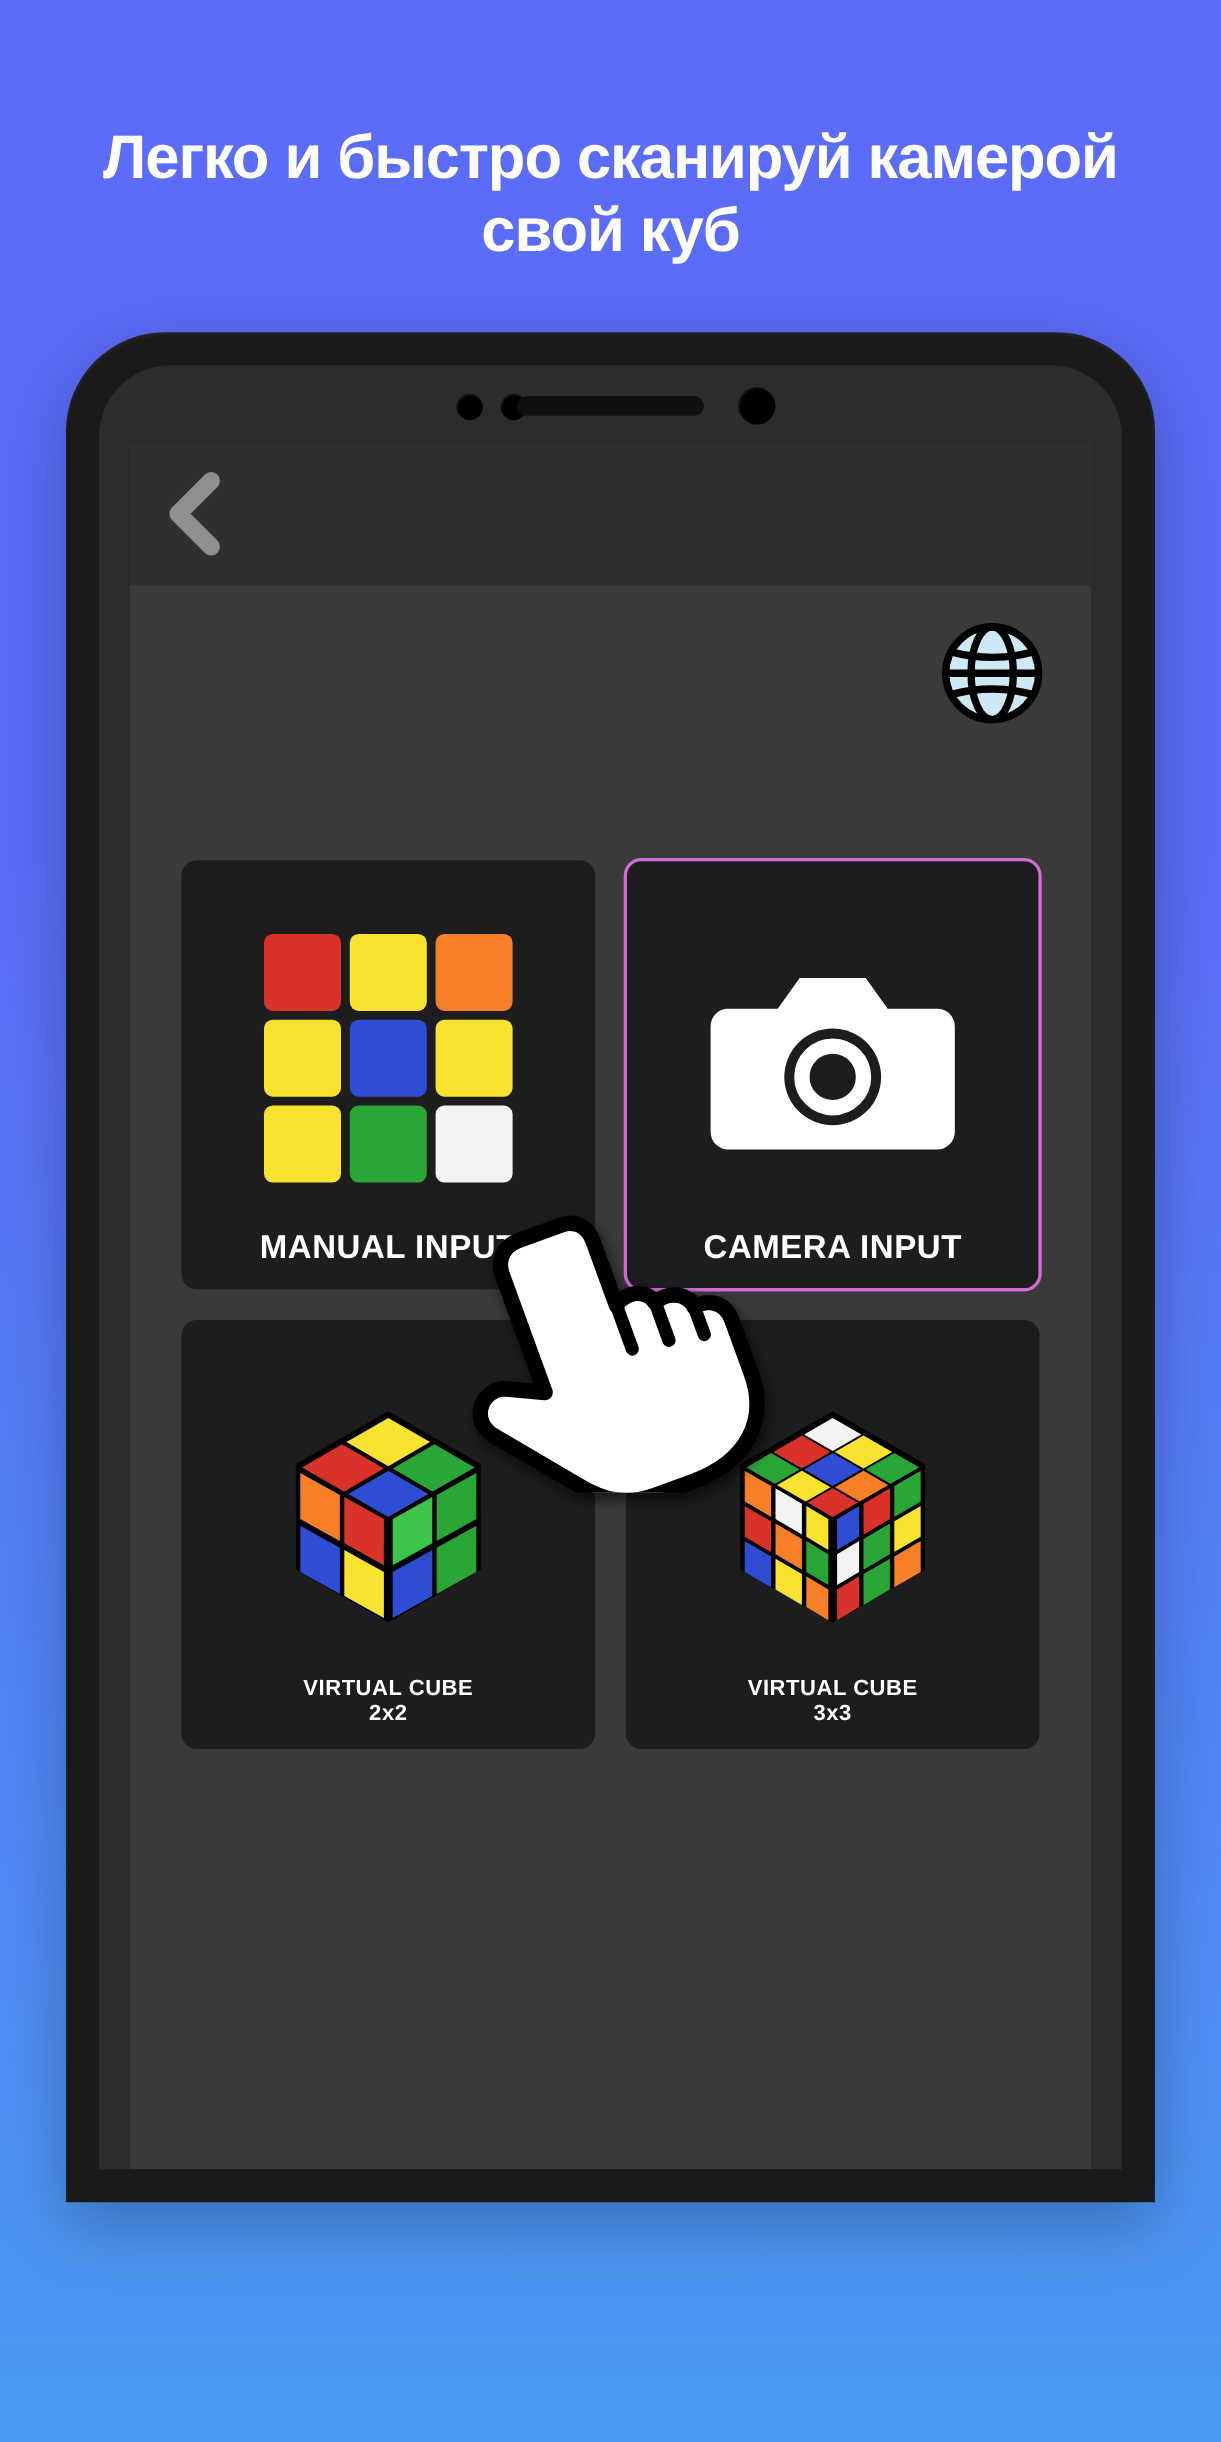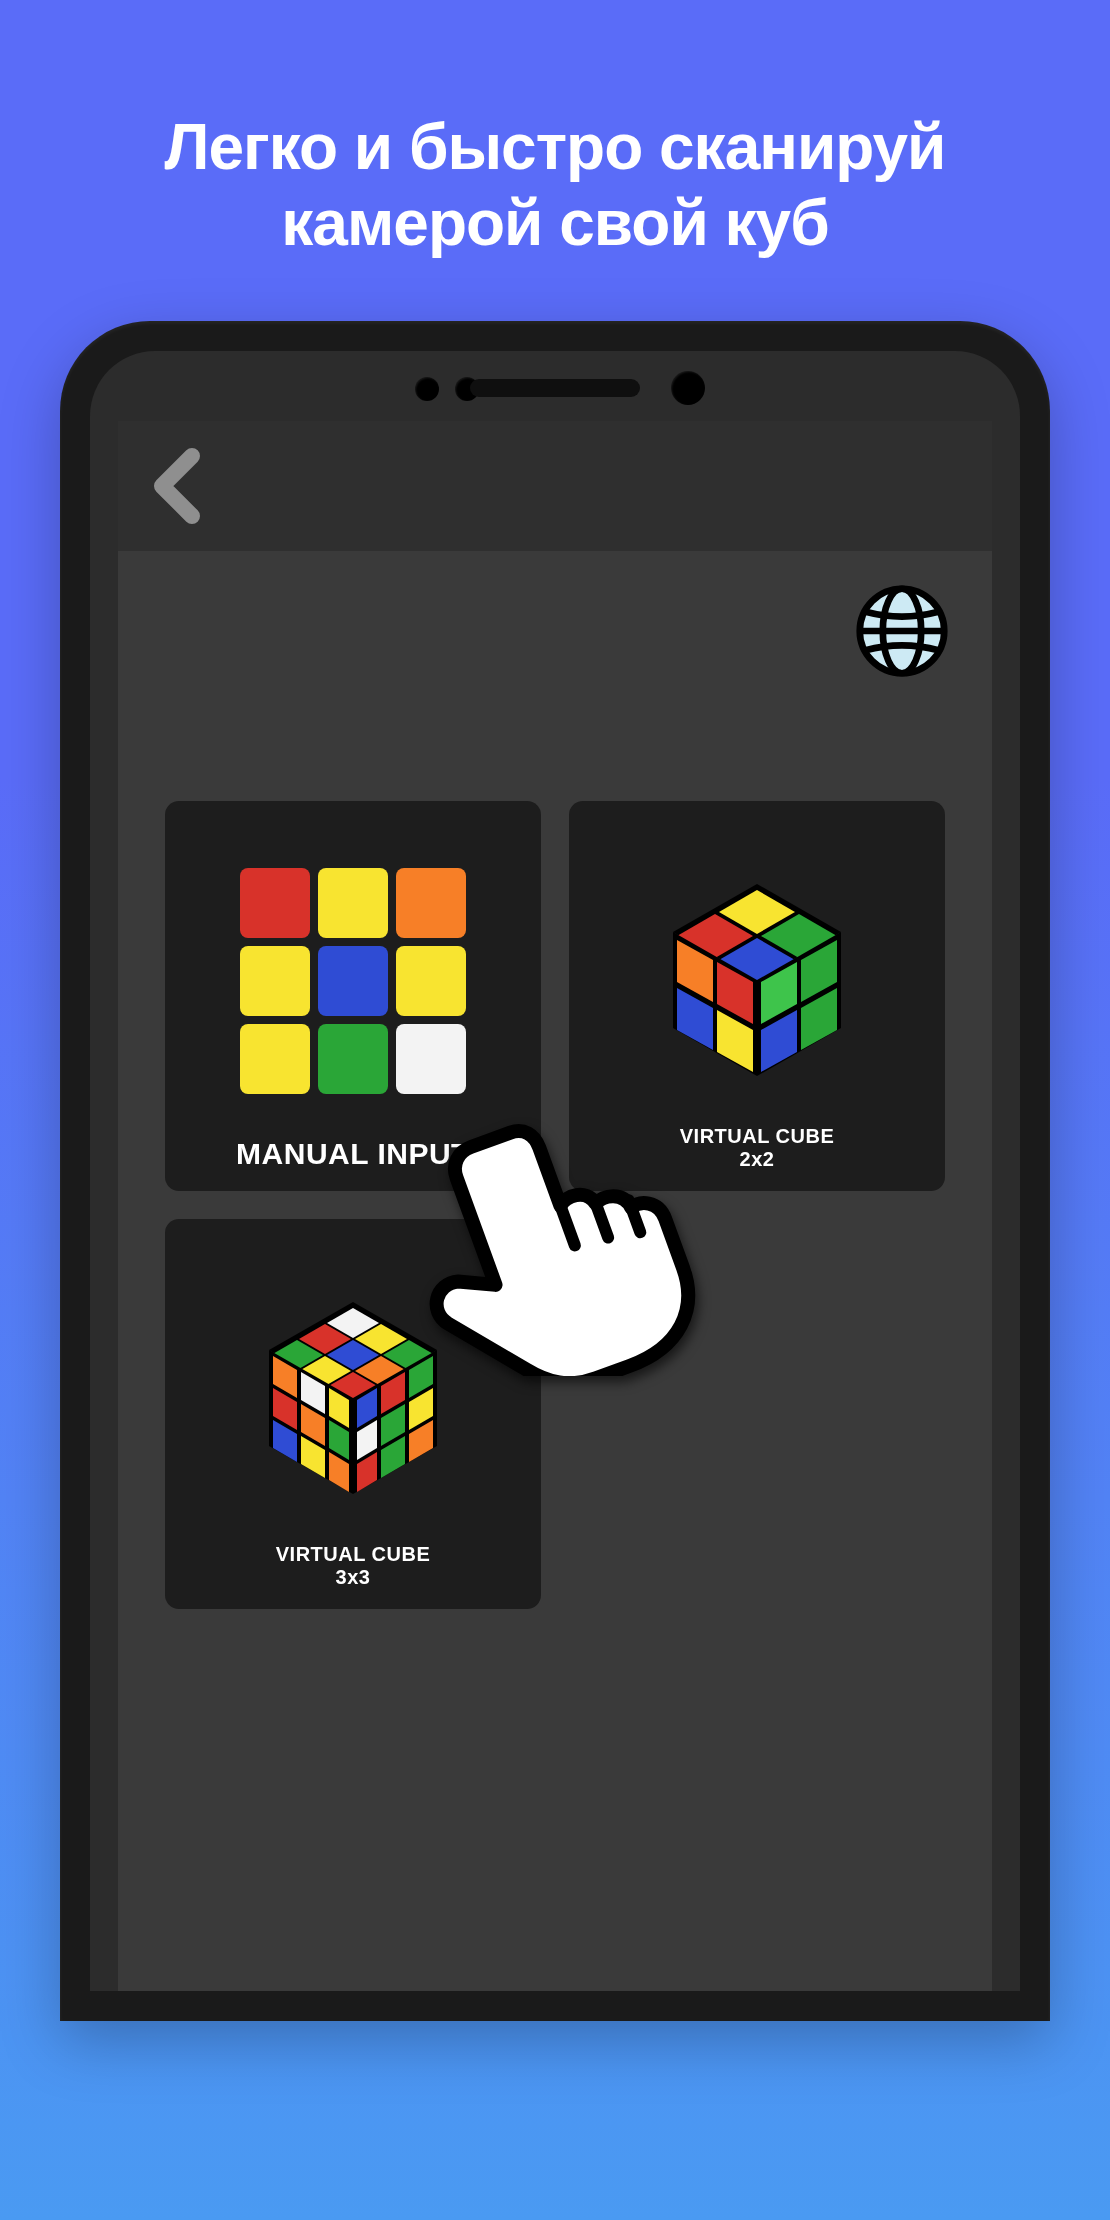--- a/index.html
+++ b/index.html
@@ -7,21 +7,21 @@
   body {
     background: linear-gradient(to bottom, #5a6cf8 0%, #5a6cf8 35%, #4a9af2 100%);
     display: flex;
     flex-direction: column;
     align-items: center;
   }
   .headline {
     color: #fff;
     font-weight: 900;
     text-align: center;
-    font-size: 64px;
+    font-size: 56px;
     line-height: 1.18;
     padding: 110px 50px 60px 50px;
     letter-spacing: -1px;
   }
   
   .phone {
     width: 990px;
     height: 1700px;
     background: #1a1a1a;
     border-radius: 90px 90px 0 0;
@@ -191,20 +191,30 @@
                   <div class="sq c-blue"></div>
                   <div class="sq c-yellow"></div>
                   <div class="sq c-yellow"></div>
                   <div class="sq c-green"></div>
                   <div class="sq c-white"></div>
                 </div>
             </div>
             <div class="tile-label">MANUAL INPUT</div>
           </div>
 
+          <div class="tile selected">
+            <div class="tile-art">
+              <svg width="230" height="190" viewBox="0 0 230 190">
+                <path d="M20 50 h45 l20 -28 h60 l20 28 h45 a16 16 0 0 1 16 16 v96 a16 16 0 0 1 -16 16 H20 a16 16 0 0 1 -16 -16 V66 a16 16 0 0 1 16 -16 Z" fill="#fff"></path>
+                <circle cx="115" cy="112" r="44" fill="#1d1d1d"></circle>
+                <circle cx="115" cy="112" r="28" fill="none" stroke="#fff" stroke-width="14"></circle>
+              </svg>
+            </div>
+            <div class="tile-label">CAMERA INPUT</div>
+          </div>
 
           <div class="tile">
             <div class="tile-art">
               <svg width="240" height="240" viewBox="0 0 240 240">
                 <g transform="translate(120,125)">
 
                   <polygon points="0,-96 84,-48 0,0 -84,-48" fill="#000"></polygon>
                   <polygon points="0,-90 38,-68 0,-46 -38,-68" fill="#f8e430"></polygon>
                   <polygon points="42,-66 80,-44 42,-22 4,-44" fill="#2aa637"></polygon>
                   <polygon points="-42,-66 -4,-44 -42,-22 -80,-44" fill="#d8322a"></polygon>

